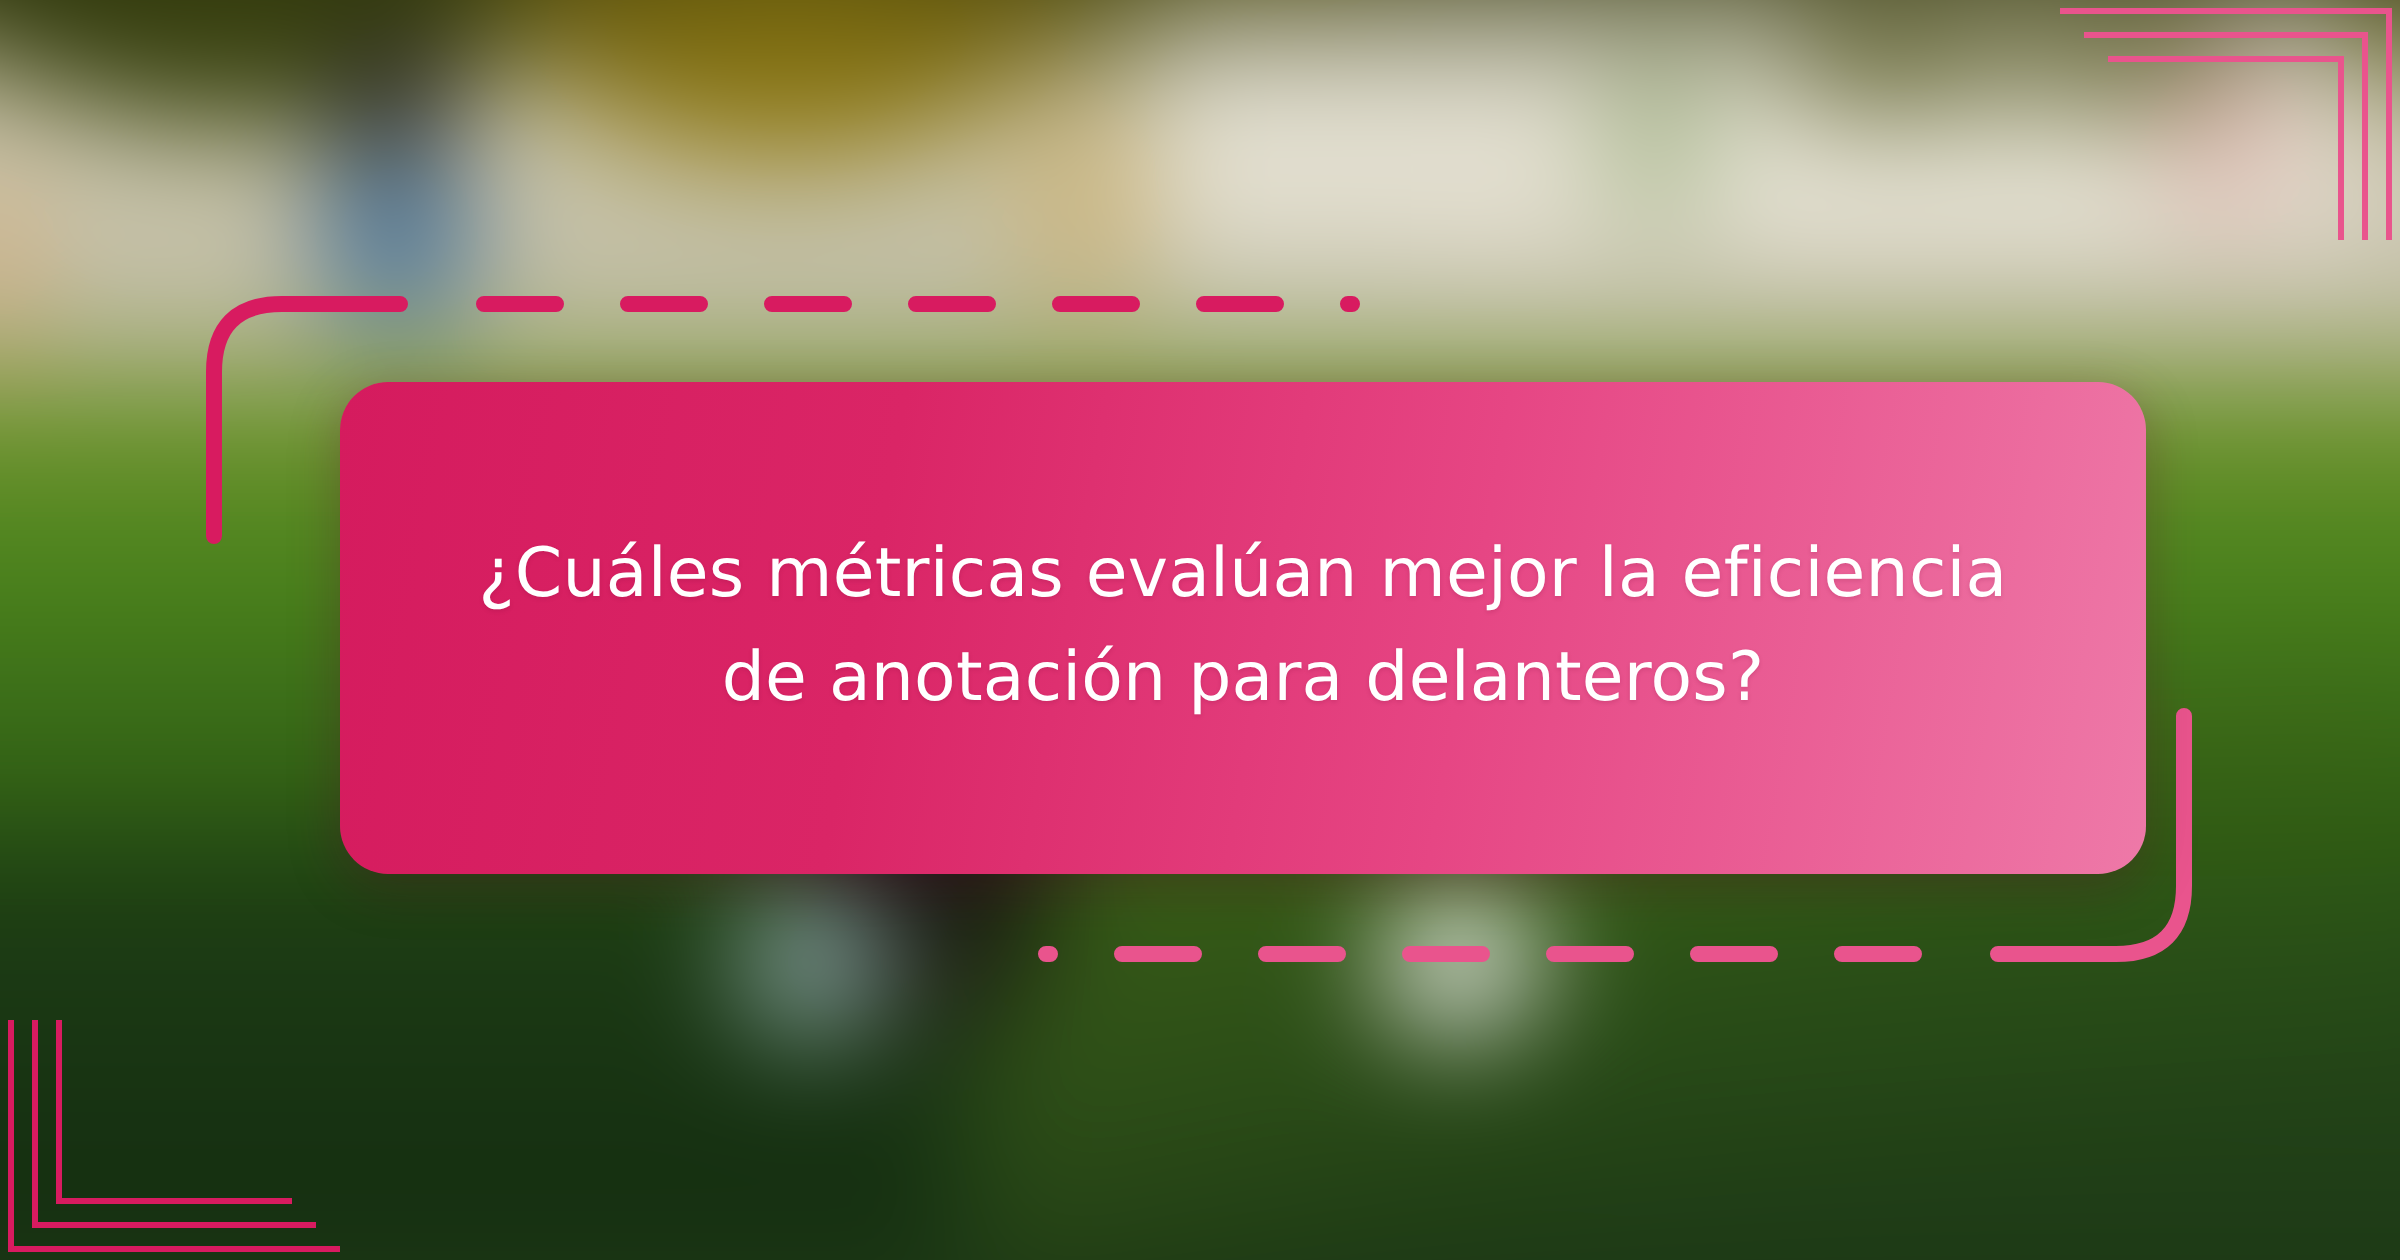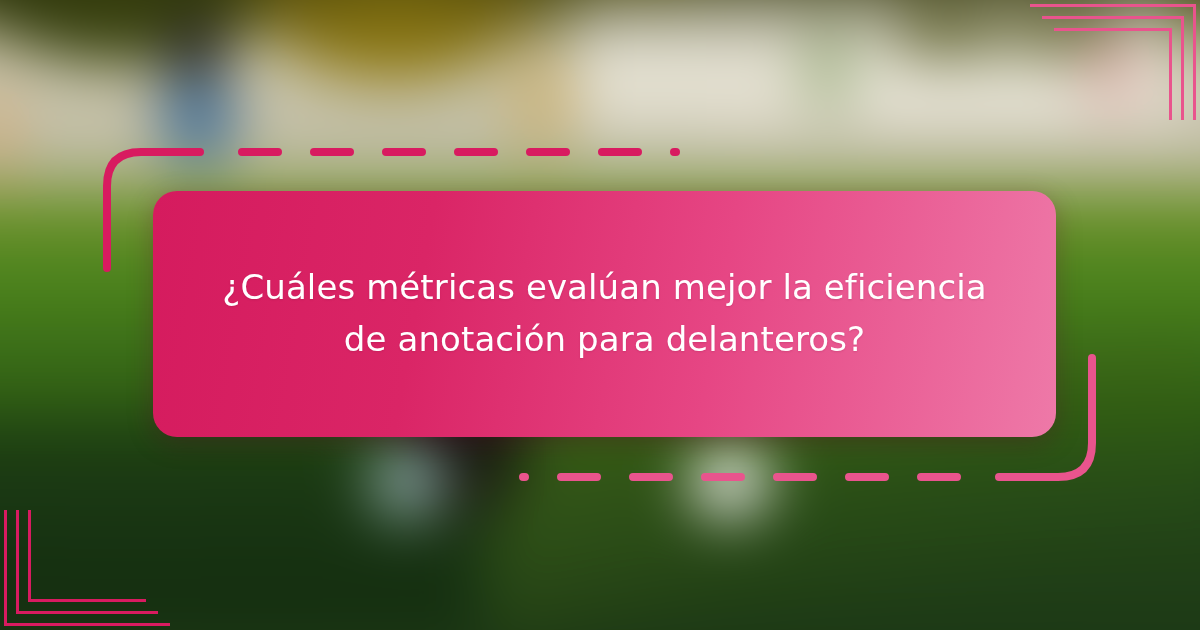--- a/index.html
+++ b/index.html
@@ -218,21 +218,21 @@
   .frame-svg {
     position: absolute;
     left: 0; top: 0;
     width: 1200px; height: 630px;
     overflow: visible;
   }
 
   
   .card {
     position: absolute;
-    left: 153px;
+    left: 170px;
     top: 191px;
     width: 903px;
     height: 246px;
     border-radius: 24px;
     background: linear-gradient(100deg, #D51B5E 0%, #DA2566 30%, #E64684 62%, #EE79A8 100%);
     box-shadow: 0 6px 26px rgba(90,10,40,0.30);
     display: flex;
     align-items: center;
     justify-content: center;
     box-sizing: border-box;

